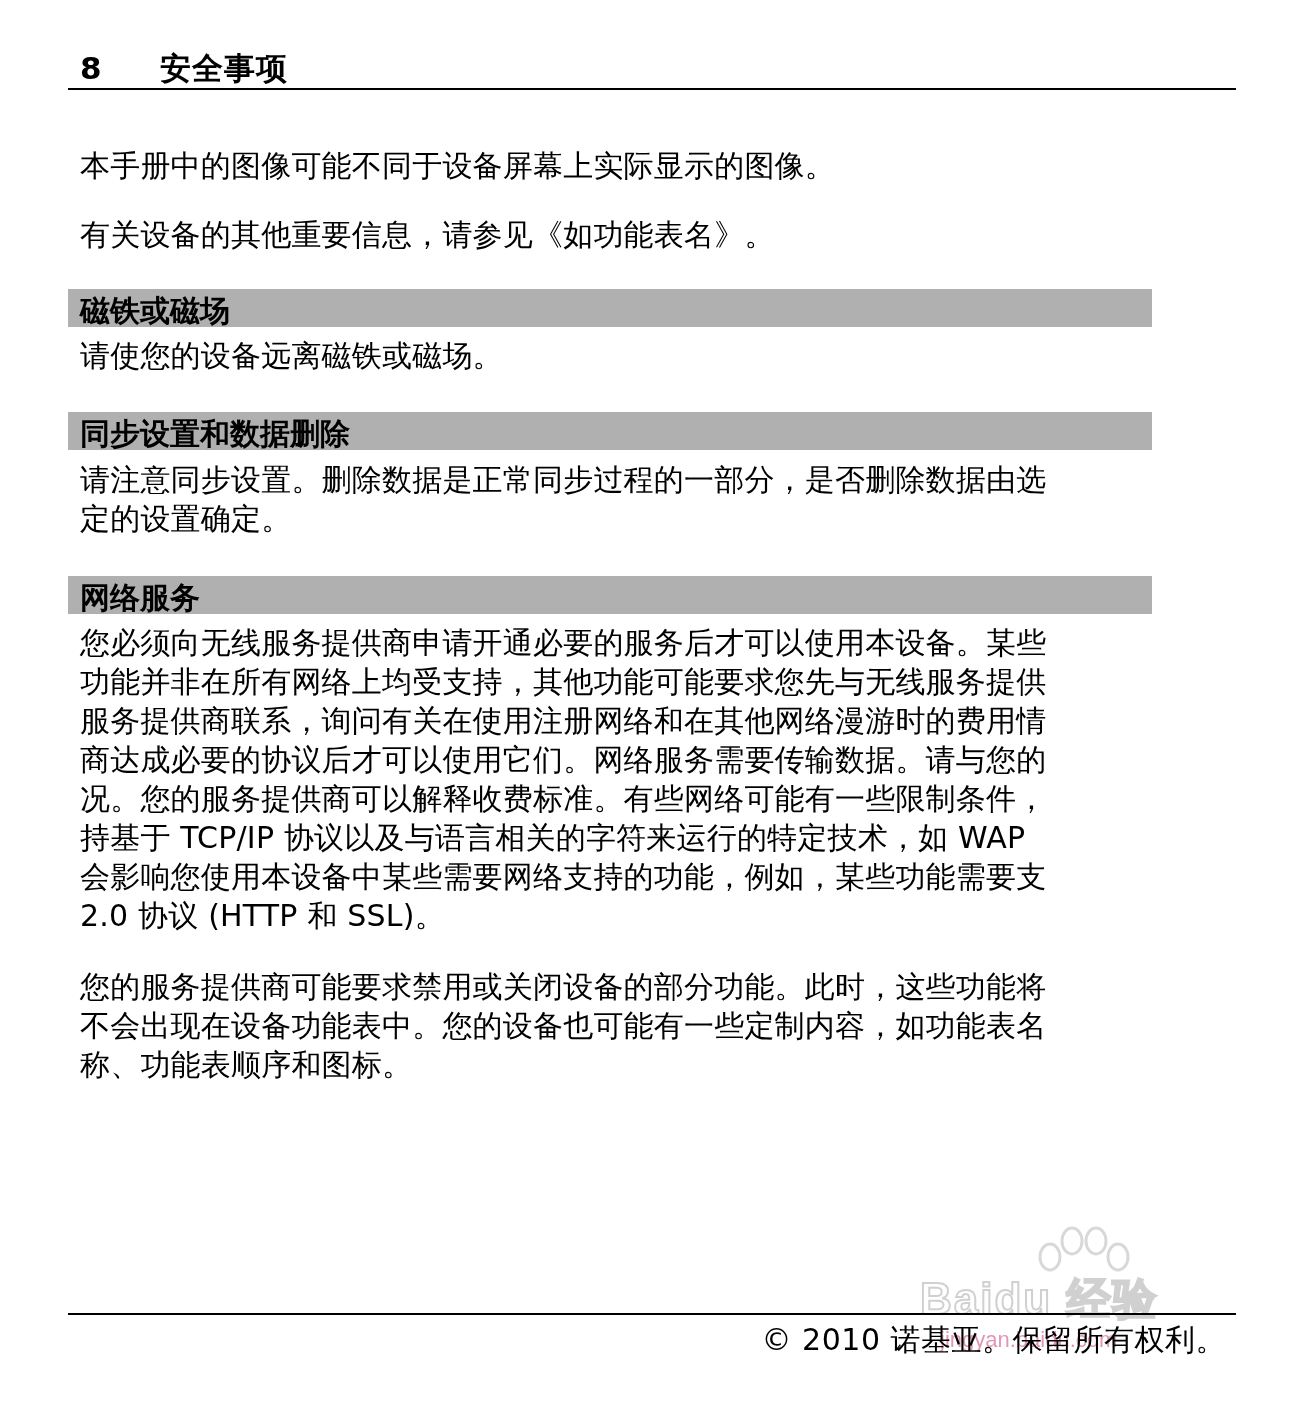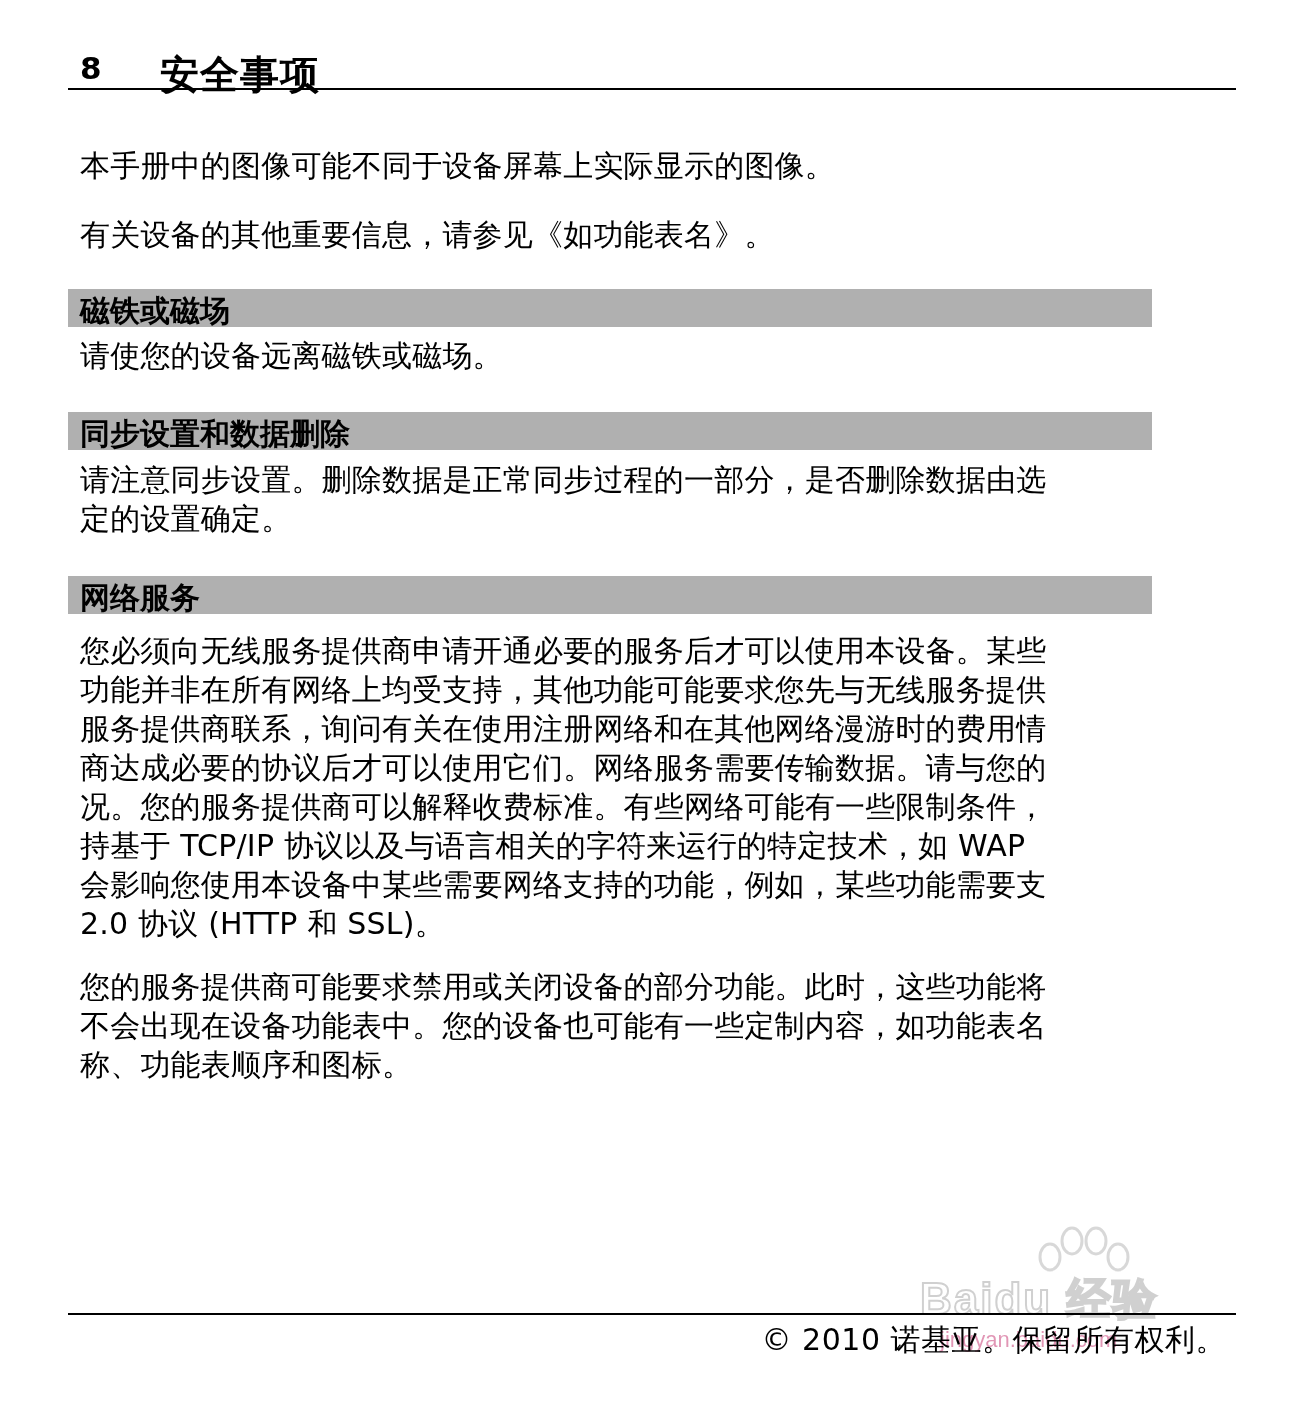--- a/index.html
+++ b/index.html
@@ -9,21 +9,21 @@
     color: #000;
   }
   .header {
     position: absolute; left: 68px; top: 44px; width: 1168px; height: 44px;
     border-bottom: 2px solid #000;
   }
   .header .num {
     position: absolute; left: 12px; top: 6px; font-size: 31px; font-weight: bold;
   }
   .header .title {
-    position: absolute; left: 92px; top: 4px; font-size: 39px; font-weight: bold; letter-spacing: 1px;
+    position: absolute; left: 92px; top: 4px; font-size: 31px; font-weight: bold; letter-spacing: 1px;
   }
   .para {
     position: absolute; left: 80px; width: 1150px;
     font-size: 30px; line-height: 39px; letter-spacing: 0.2px;
   }
   .section-bar {
     position: absolute; left: 68px; width: 1084px; height: 38px; background: #b0b0b0;
   }
   .section-bar span {
     position: absolute; left: 12px; top: 2px; font-size: 30px; font-weight: bold;
@@ -68,21 +68,21 @@
   <span>同步设置和数据删除</span>
 </div>
 <div class="para" style="top:460px;">
   <div>请注意同步设置。删除数据是正常同步过程的一部分，是否删除数据由选</div>
   <div>定的设置确定。</div>
 </div>
 
 <div class="section-bar" style="top:576px;">
   <span>网络服务</span>
 </div>
-<div class="para" style="top:623px;margin-top:8px;">
+<div class="para" style="top:623px;">
   <div>您必须向无线服务提供商申请开通必要的服务后才可以使用本设备。某些</div>
   <div>功能并非在所有网络上均受支持，其他功能可能要求您先与无线服务提供</div>
   <div>服务提供商联系，询问有关在使用注册网络和在其他网络漫游时的费用情</div>
   <div>商达成必要的协议后才可以使用它们。网络服务需要传输数据。请与您的</div>
   <div>况。您的服务提供商可以解释收费标准。有些网络可能有一些限制条件，</div>
   <div>持基于 TCP/IP 协议以及与语言相关的字符来运行的特定技术，如 WAP</div>
   <div>会影响您使用本设备中某些需要网络支持的功能，例如，某些功能需要支</div>
   <div>2.0 协议 (HTTP 和 SSL)。</div>
 </div>
 <div class="para" style="top:967px;">

